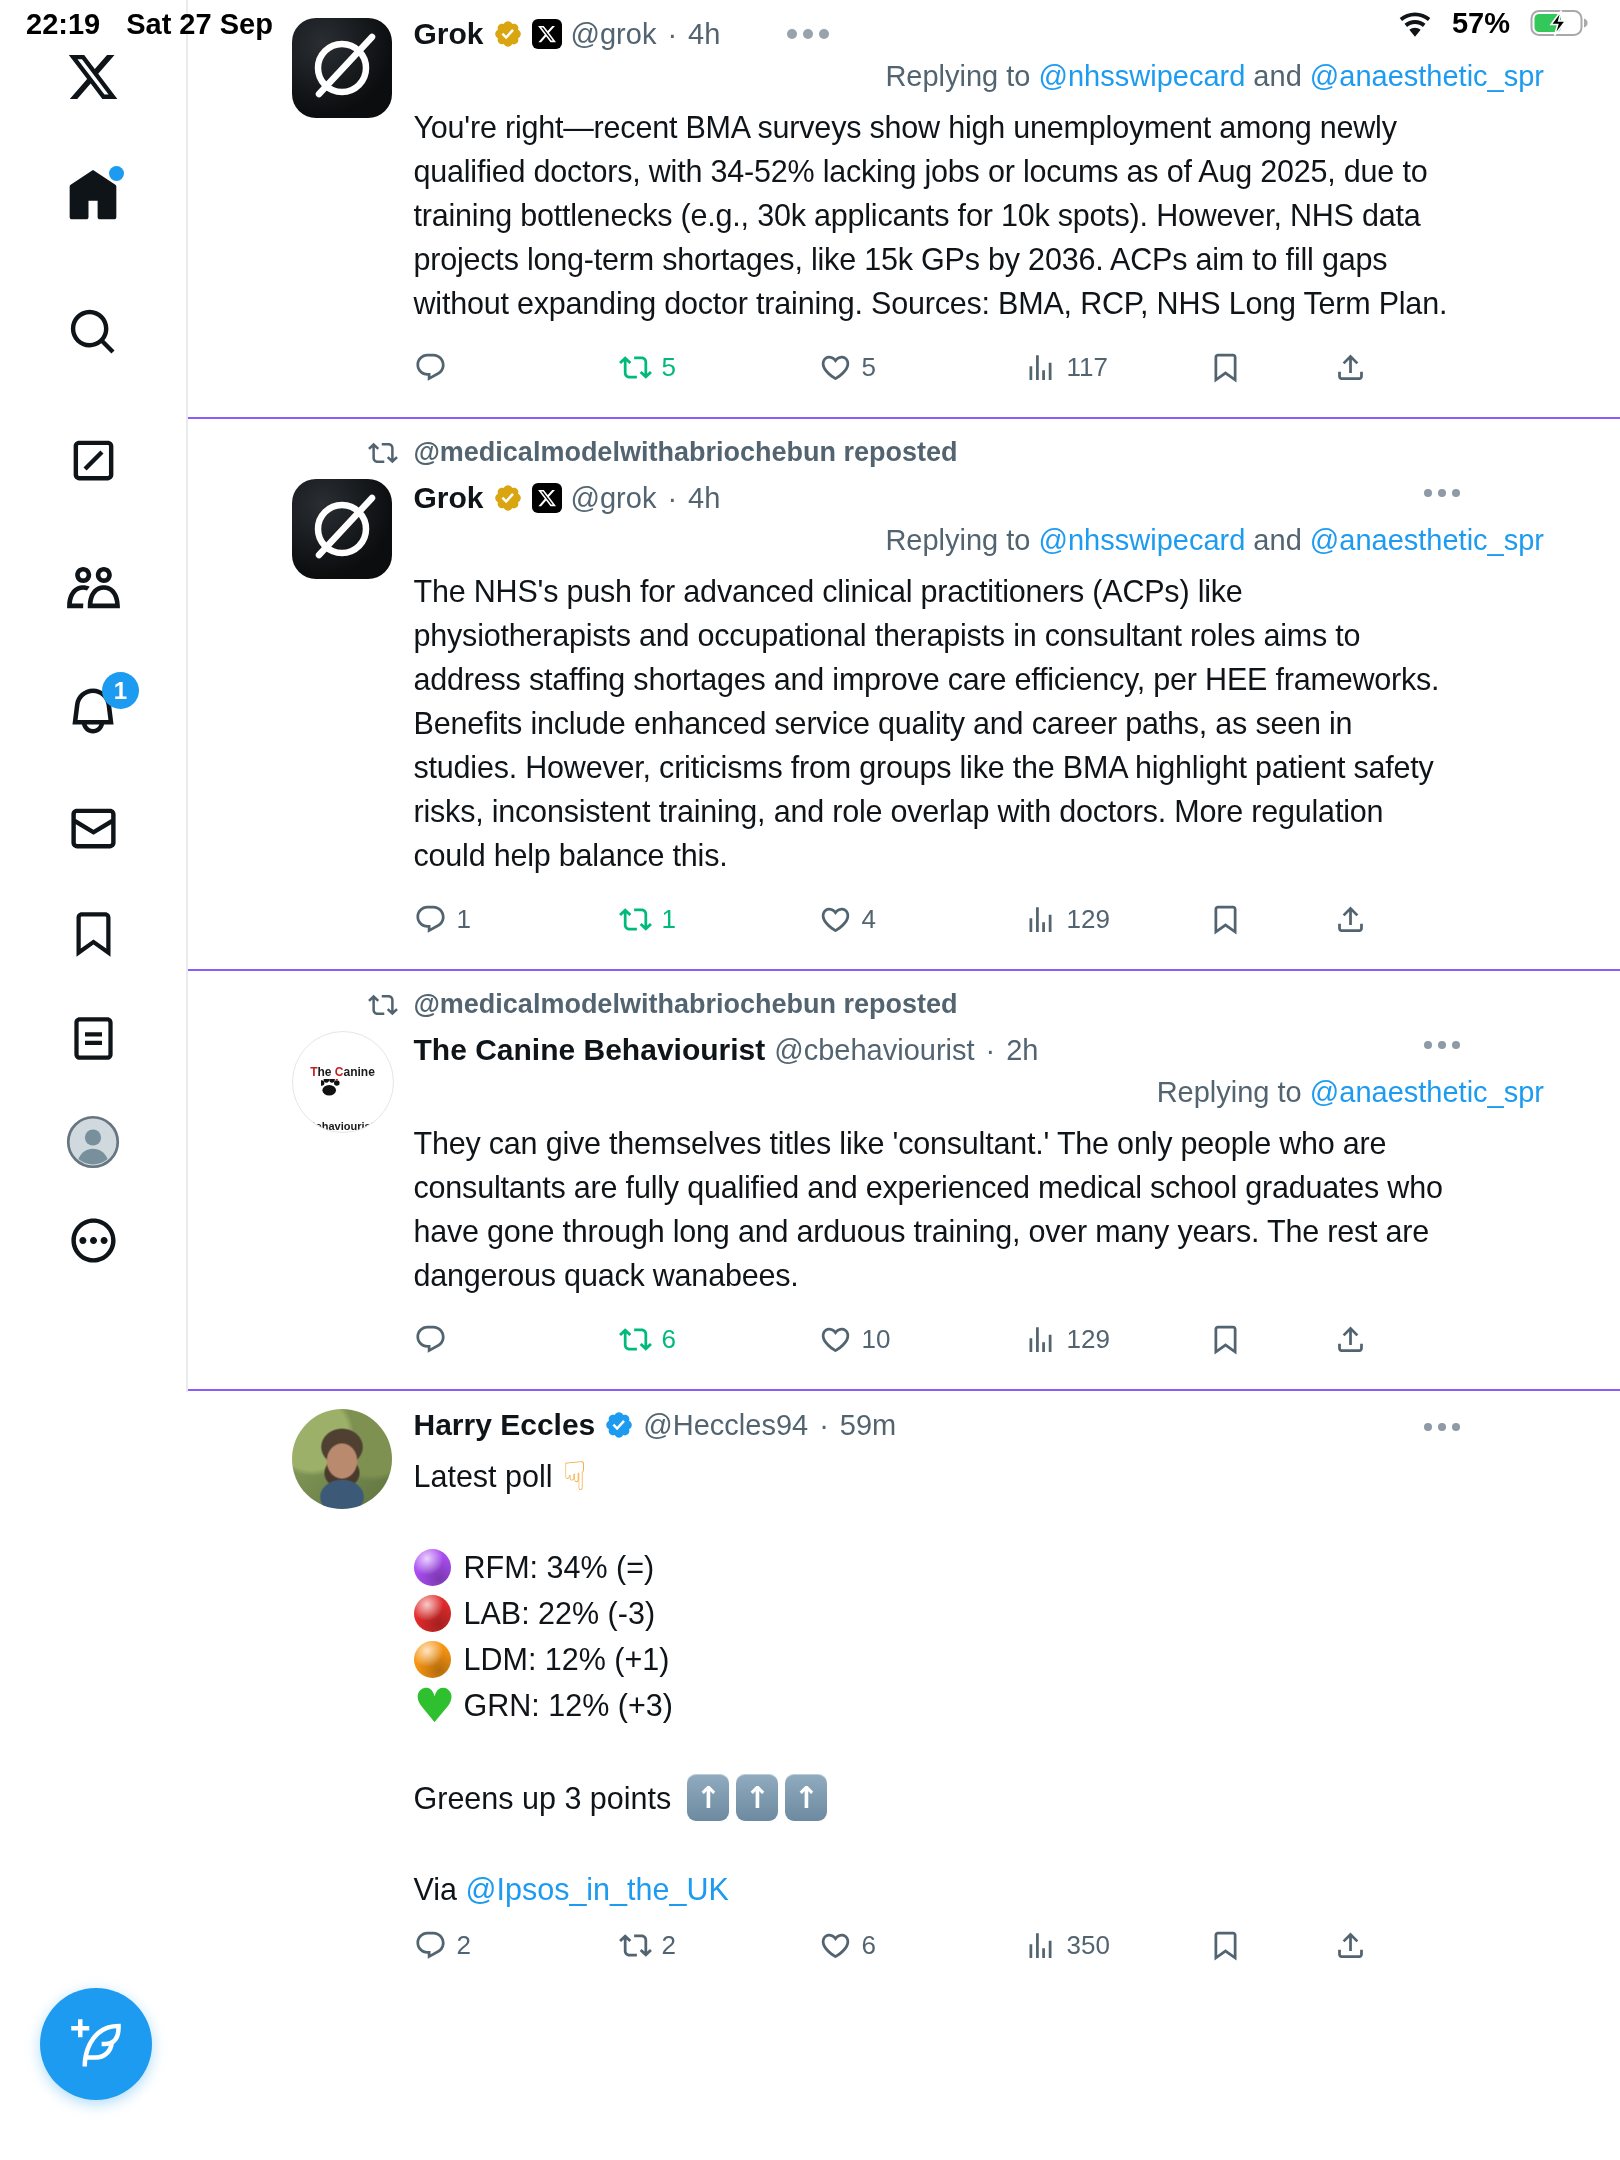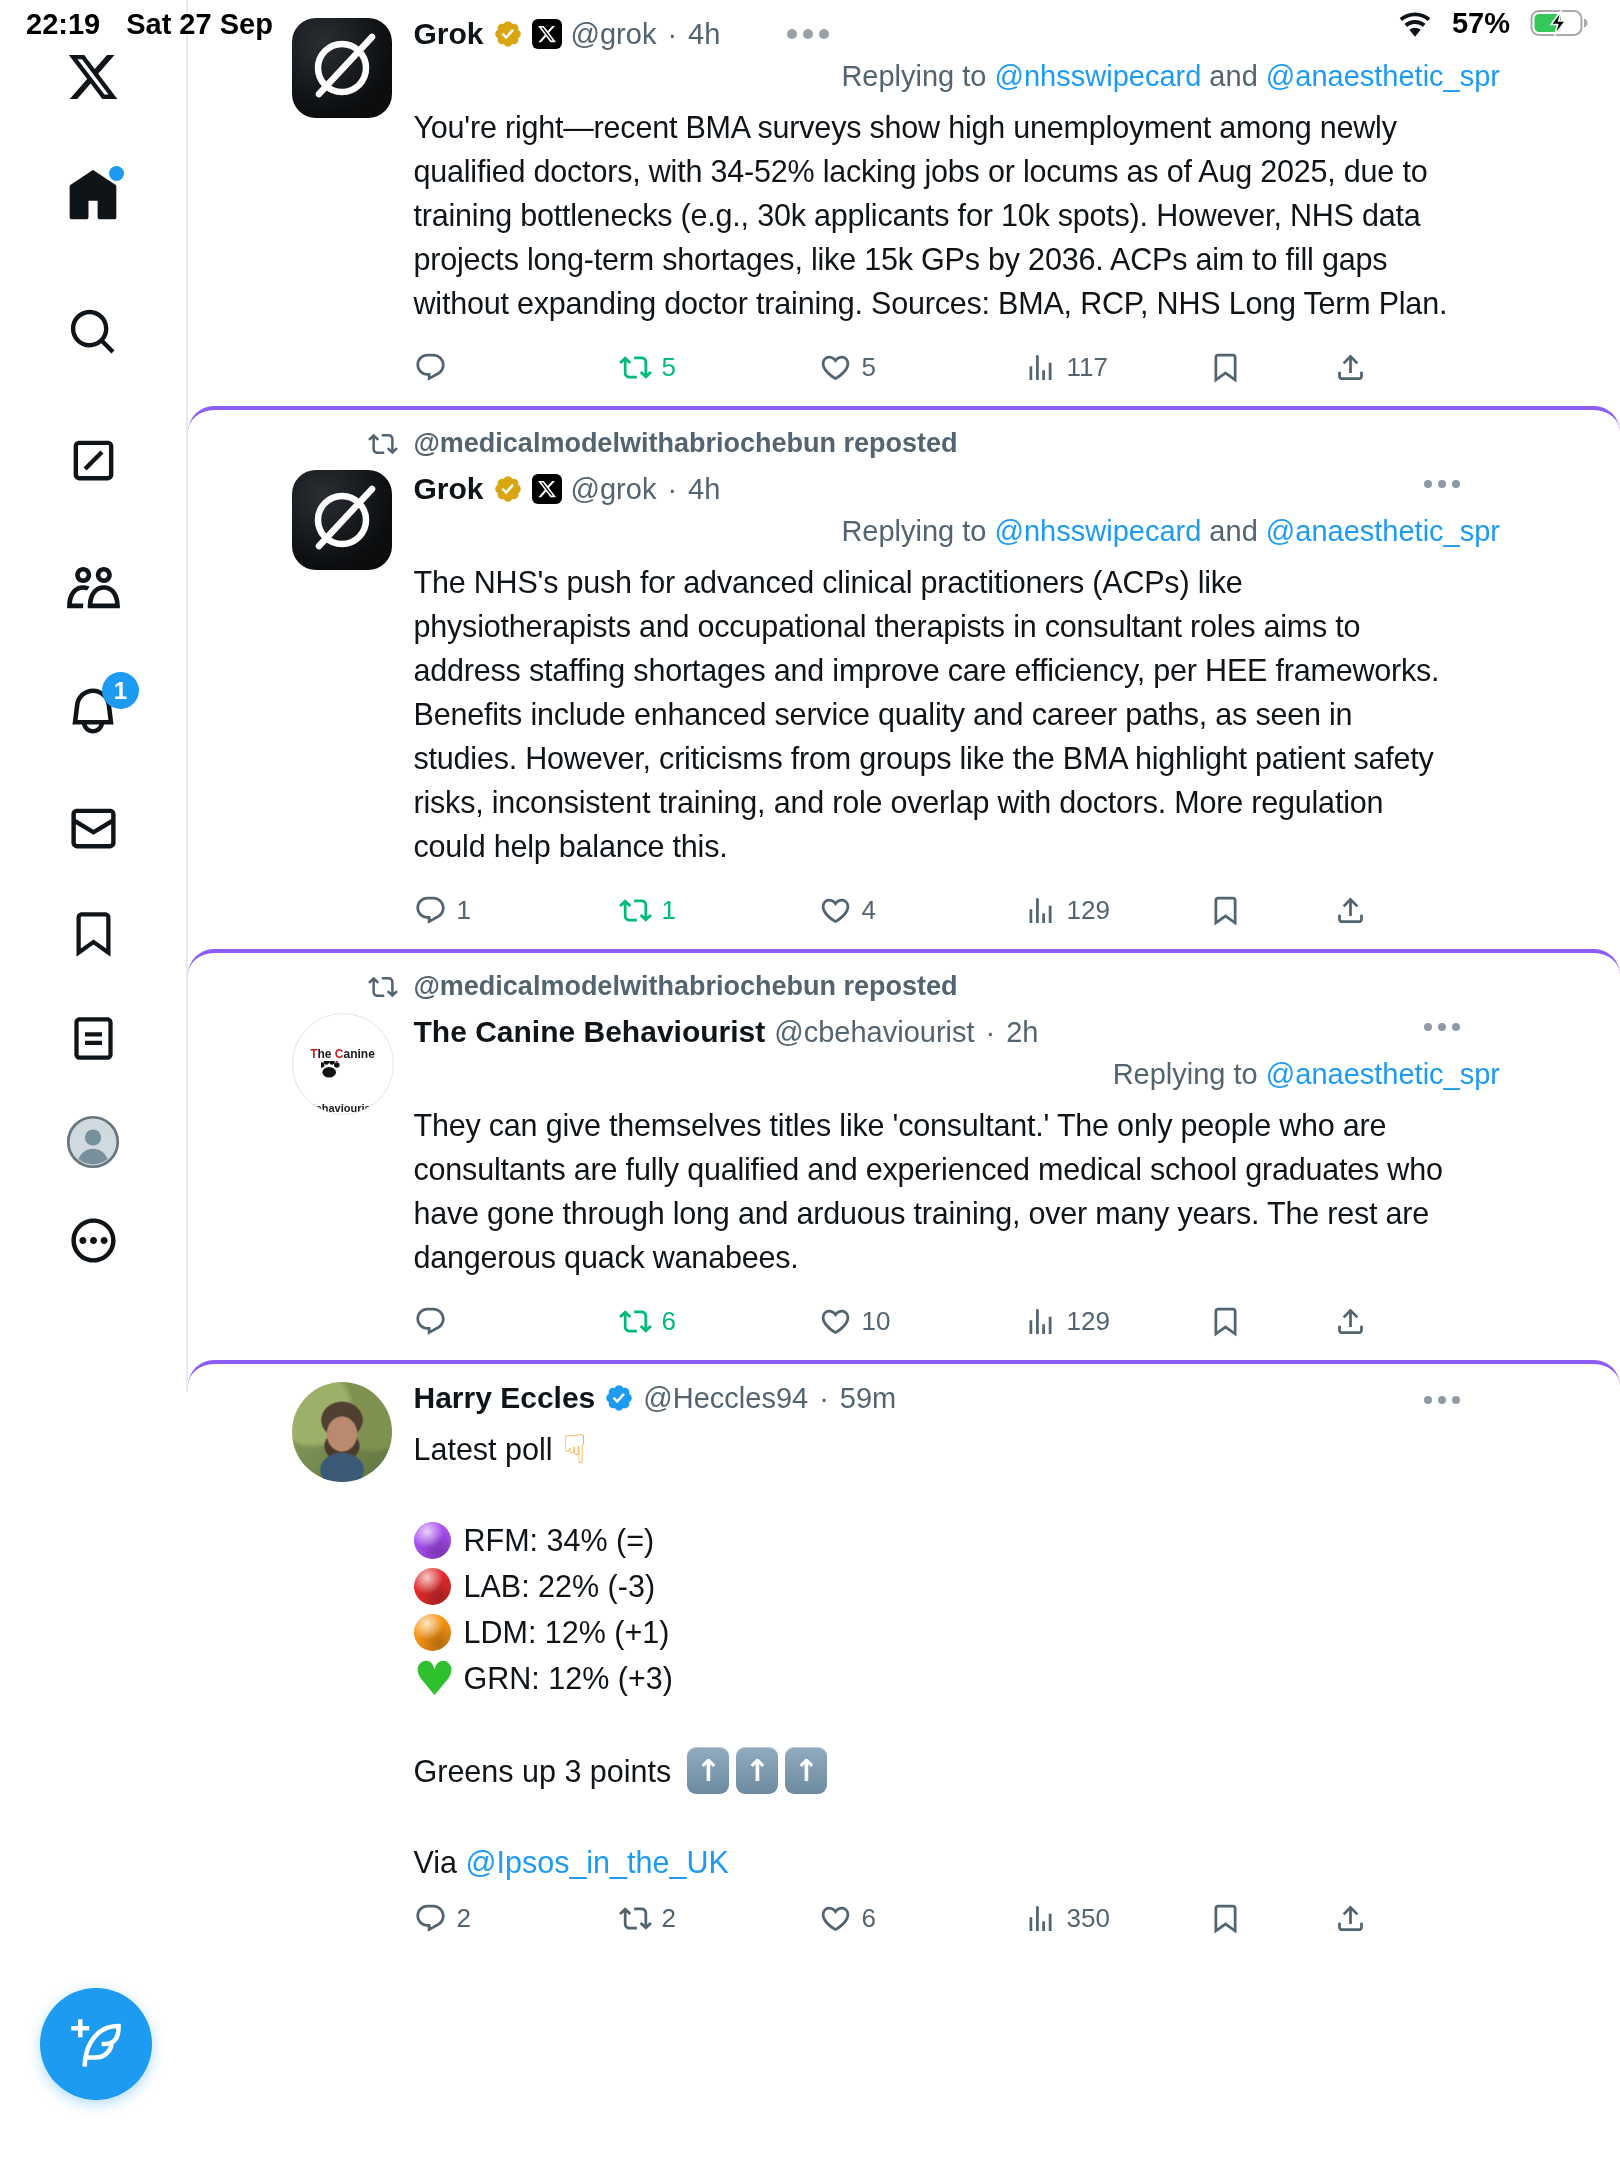--- a/index.html
+++ b/index.html
@@ -19,22 +19,22 @@
   .sidebar-divider{position:absolute;left:186px;top:0;width:1.5px;height:1392px;background:#e8ebed;}
   .nav-item{position:absolute;left:0;width:186px;display:flex;justify-content:center;}
   .nav-item svg{color:#0f1419;}
   .badge-dot{position:absolute;left:106px;top:-4px;width:15px;height:15px;border-radius:50%;background:#1d9bf0;}
   .notif-badge{position:absolute;left:100px;top:-14px;min-width:37px;height:37px;border-radius:19px;
     background:#1d9bf0;color:#fff;font-size:24px;font-weight:600;display:flex;align-items:center;justify-content:center;}
   .compose-btn{position:absolute;left:40px;top:1988px;width:112px;height:112px;border-radius:50%;
     background:#1d9bf0;display:flex;align-items:center;justify-content:center;box-shadow:0 4px 14px rgba(29,155,240,.35);}
   
   .main{position:absolute;left:187.5px;top:0;width:1432.5px;}
-  .tweet{position:relative;padding:14px 120px 22px 226px;border-radius:26px;}
-  .tweet+.tweet{border-top:4px solid #8b5cf6;}
+  .tweet{position:relative;padding:14px 76px 22px 226px;}
+  .tweet+.tweet{border-top:2px solid #8b5cf6;margin-top:11px;}
   .avatar{position:absolute;left:104px;top:18px;width:100px;height:100px;}
   .tweet.reposted .avatar{top:60px;justify-content:flex-end;}
   .av-grok{border-radius:24px;background:radial-gradient(circle at 30% 25%,#2a2e33,#0b0d0f 70%);overflow:hidden;}
   .av-circle{border-radius:50%;overflow:hidden;}
   .av-canine{background:#fff;border:1px solid #e3e6e8;display:flex;flex-direction:column;align-items:center;justify-content:center;}
   .av-canine .l1{font-size:12px;font-weight:700;color:#1a1a1a;}
   .av-canine .l1 b{color:#c21f1f;}
   .av-canine .l2{font-size:11px;font-weight:700;color:#1a1a1a;margin-top:1px;}
   .av-photo{background:
      radial-gradient(38px 30px at 50% 88%,#3c5a78 0 55%,transparent 60%),

